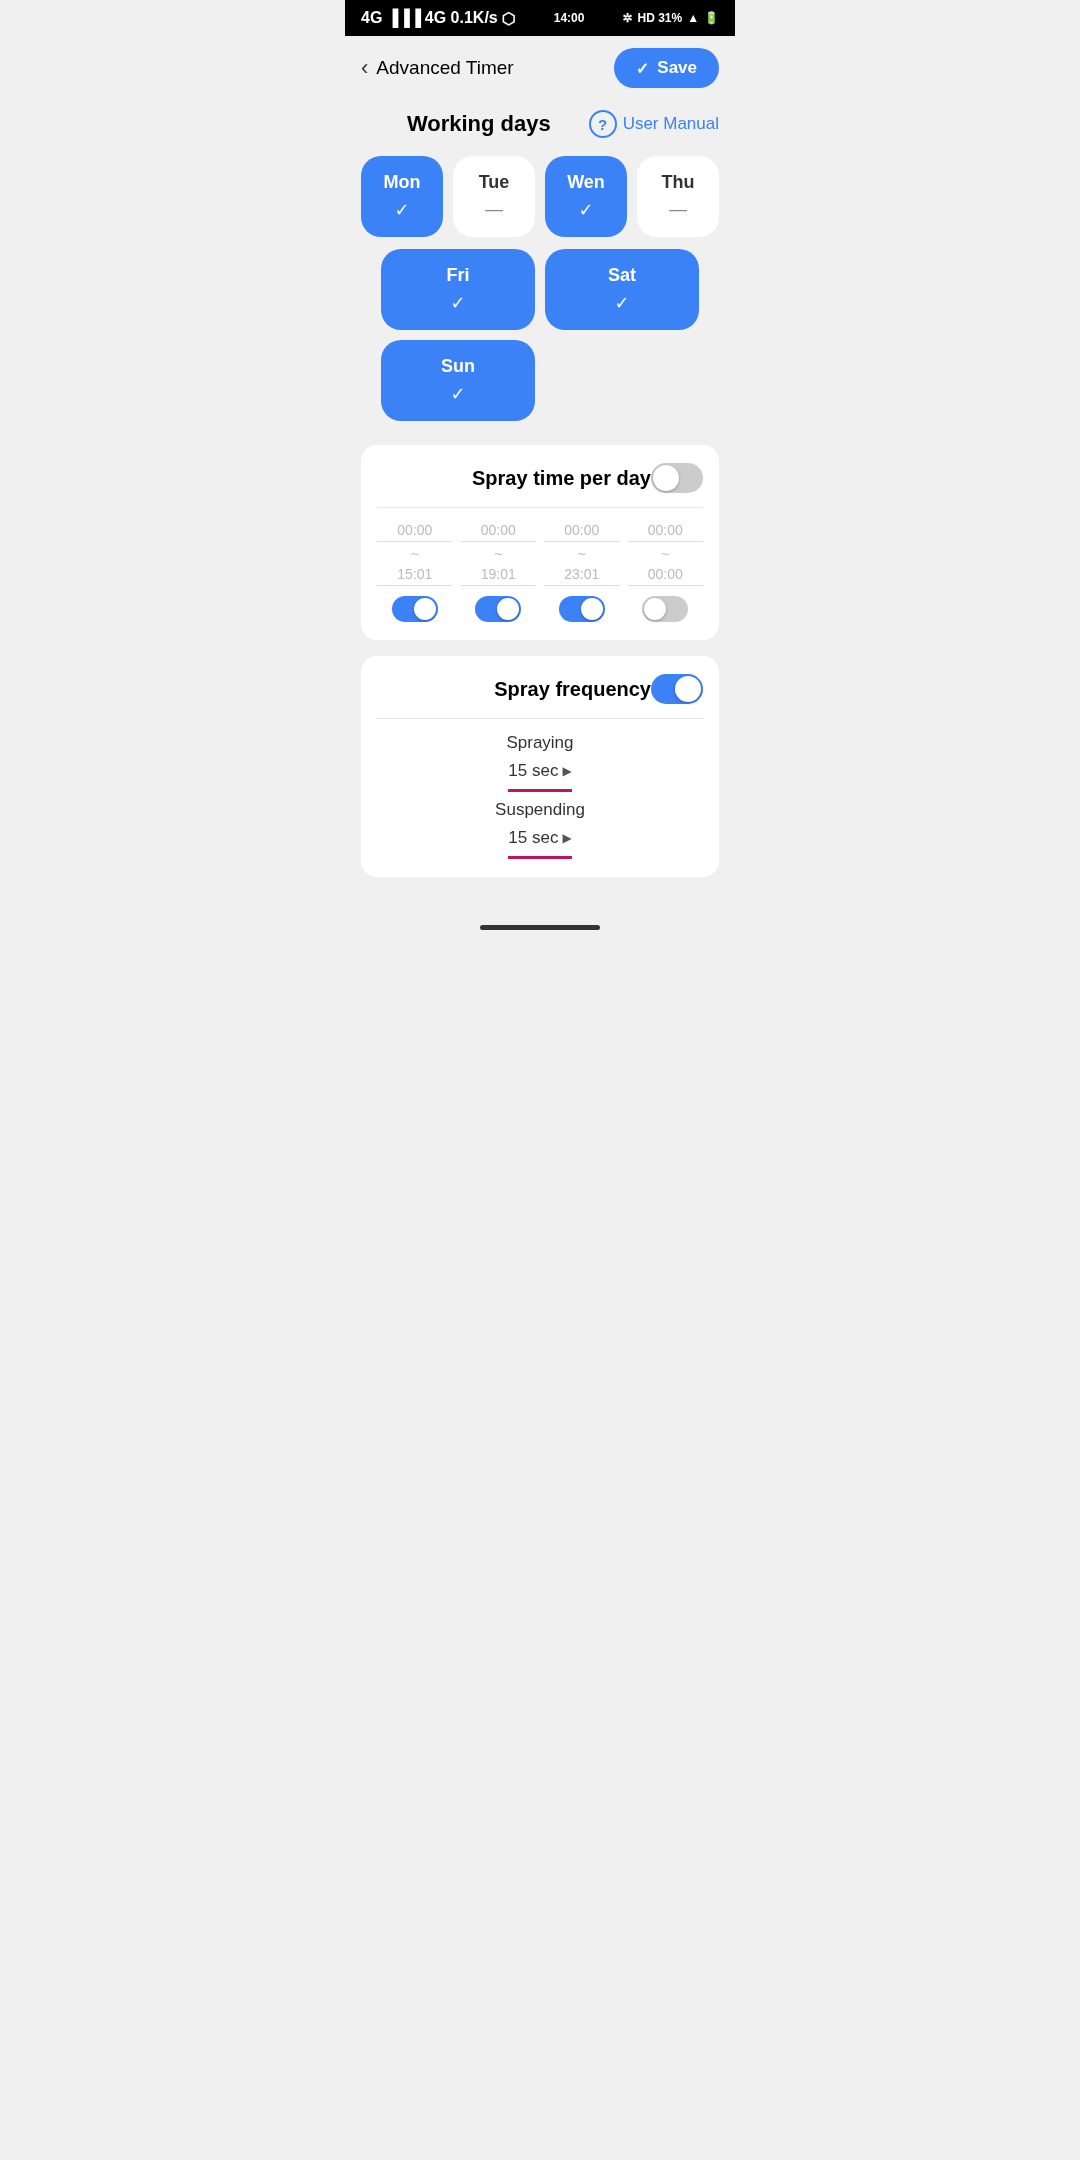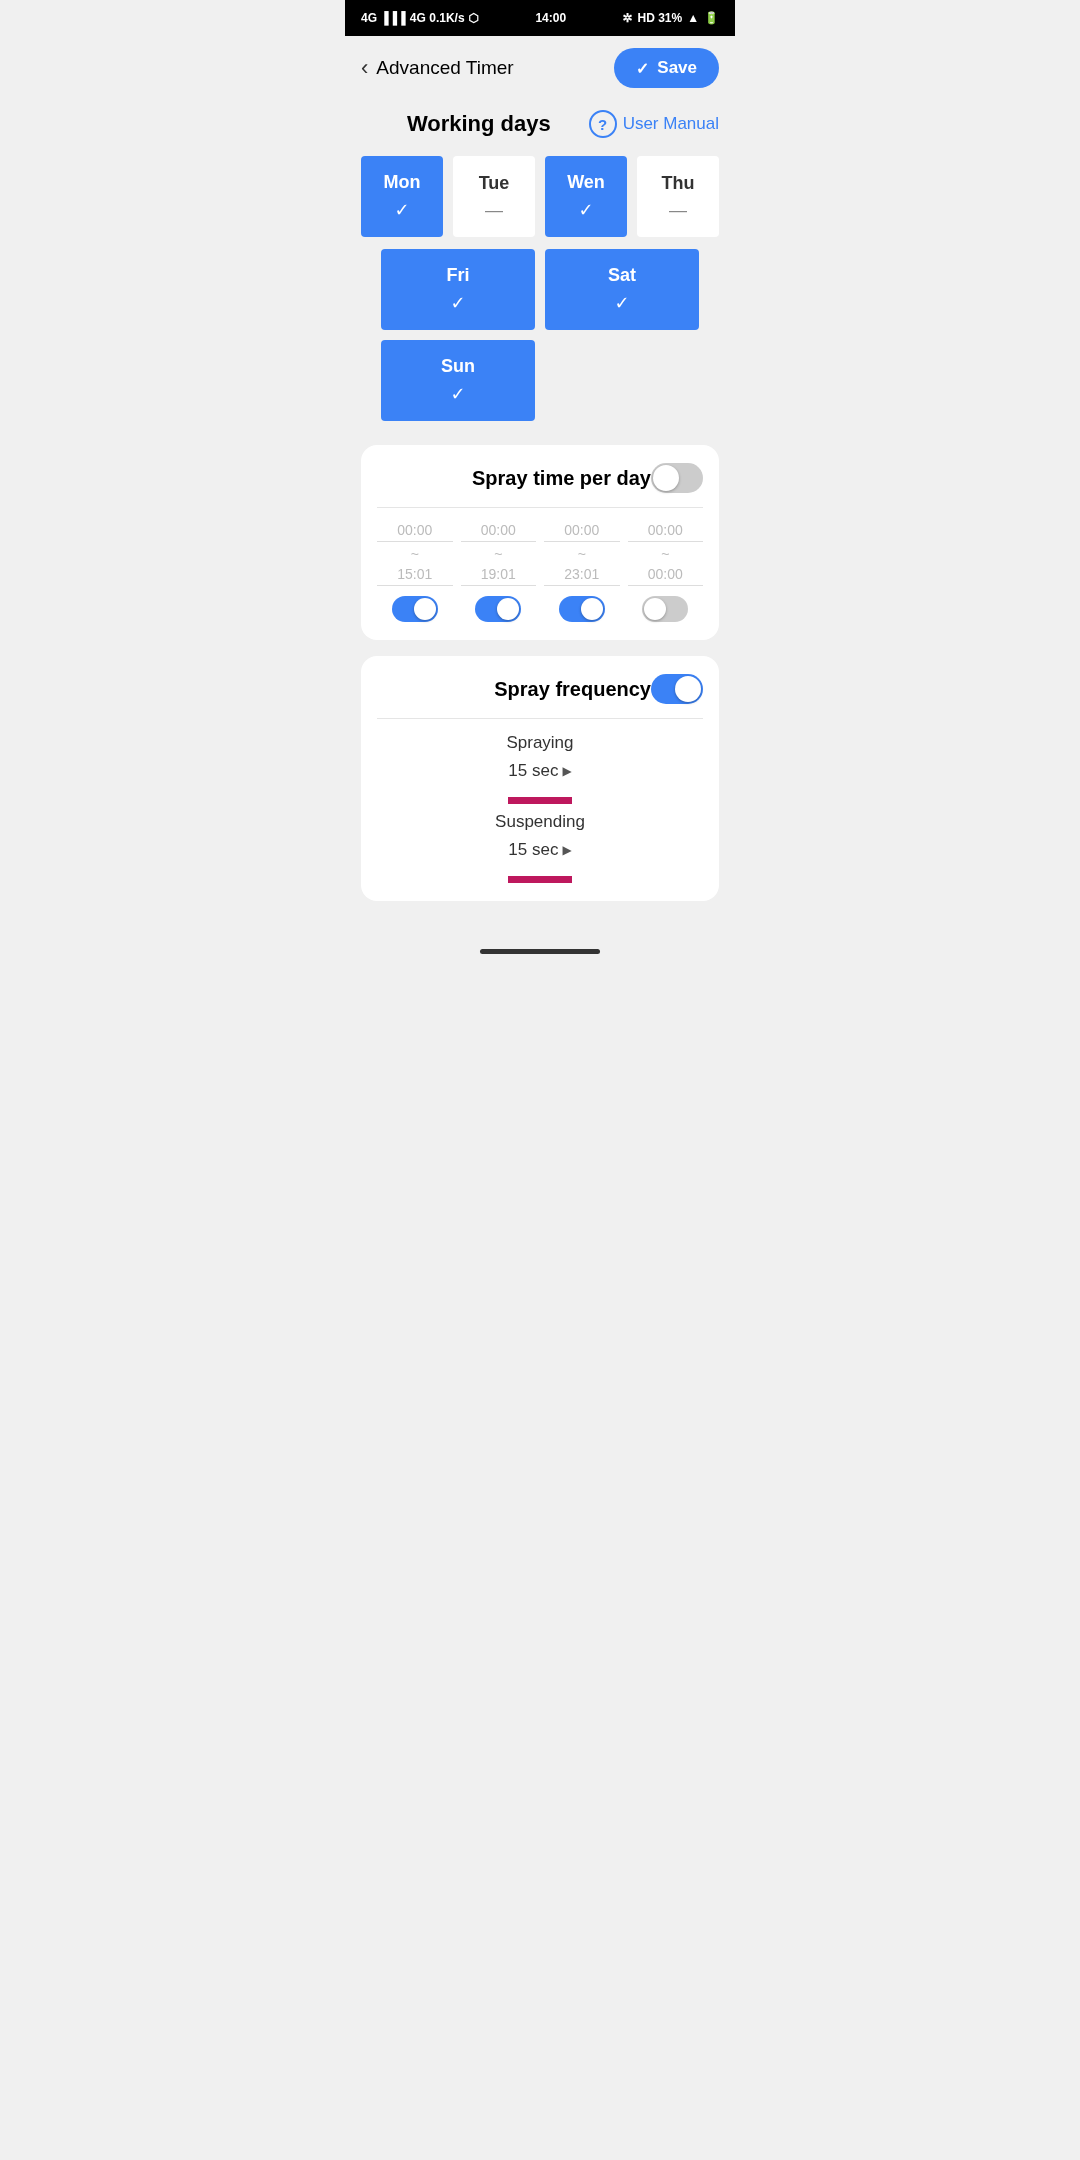--- a/index.html
+++ b/index.html
@@ -19,21 +19,21 @@
       background: #000;
       color: #fff;
       display: flex;
       justify-content: space-between;
       align-items: center;
       padding: 6px 16px;
       font-size: 13px;
       font-weight: 600;
       height: 36px;
     }
-    .status-left { display: flex; align-items: flex-end; gap: 4px; font-size: 12px; }
+    .status-left { display: flex; align-items: center; gap: 4px; font-size: 16px; }
     .status-center { font-size: 12px; font-weight: 700; }
     .status-right { display: flex; align-items: center; gap: 5px; font-size: 12px; }
 
     
     .header {
       background: #f0f0f0;
       display: flex;
       align-items: center;
       justify-content: space-between;
       padding: 12px 16px;
@@ -109,27 +109,27 @@
       margin-bottom: 12px;
     }
     .days-grid-bottom {
       display: grid;
       grid-template-columns: repeat(2, 1fr);
       gap: 10px;
       margin-bottom: 24px;
       padding: 0 20px;
     }
     .day-btn {
-      border-radius: 4px;
+      border-radius: 20px;
       border: none;
       padding: 16px 8px;
       display: flex;
       flex-direction: column;
       align-items: center;
-      justify-content: flex-end;
+      justify-content: flex-start;
       cursor: pointer;
       min-height: 80px;
     }
     .day-btn.active {
       background: #3b82f6;
       color: #fff;
     }
     .day-btn.inactive {
       background: #fff;
       color: #333;
@@ -254,22 +254,22 @@
       align-items: center;
       gap: 8px;
       flex-wrap: wrap;
       flex-direction: column;
     }
     .freq-label { font-size: 17px; color: #333; }
     .freq-value-box {
       display: flex;
       align-items: center;
       gap: 4px;
-      border-bottom: 7px solid #be185d;
-      padding-bottom: 16px;
+      border-bottom: 3px solid #be185d;
+      padding-bottom: 8px;
     }
     .freq-value { font-size: 17px; font-weight: 500; color: #333; }
     .freq-arrow { font-size: 12px; color: #555; }
 
     
     .home-indicator {
       display: flex;
       justify-content: center;
       padding: 12px 0 8px;
     }

